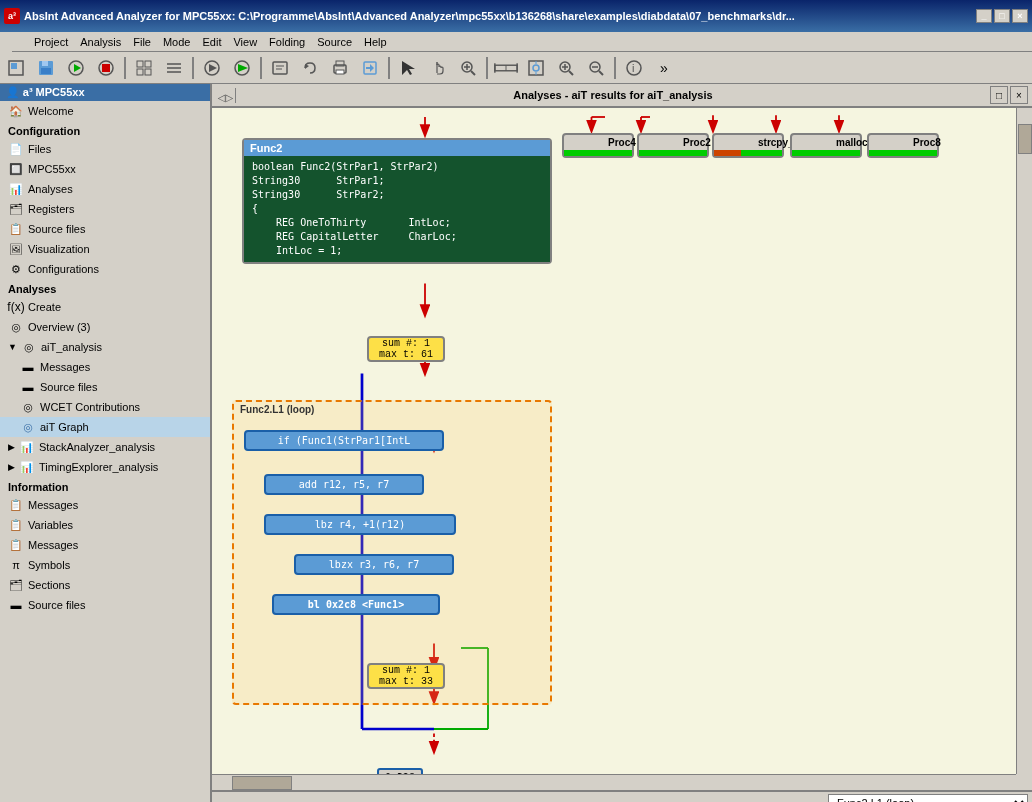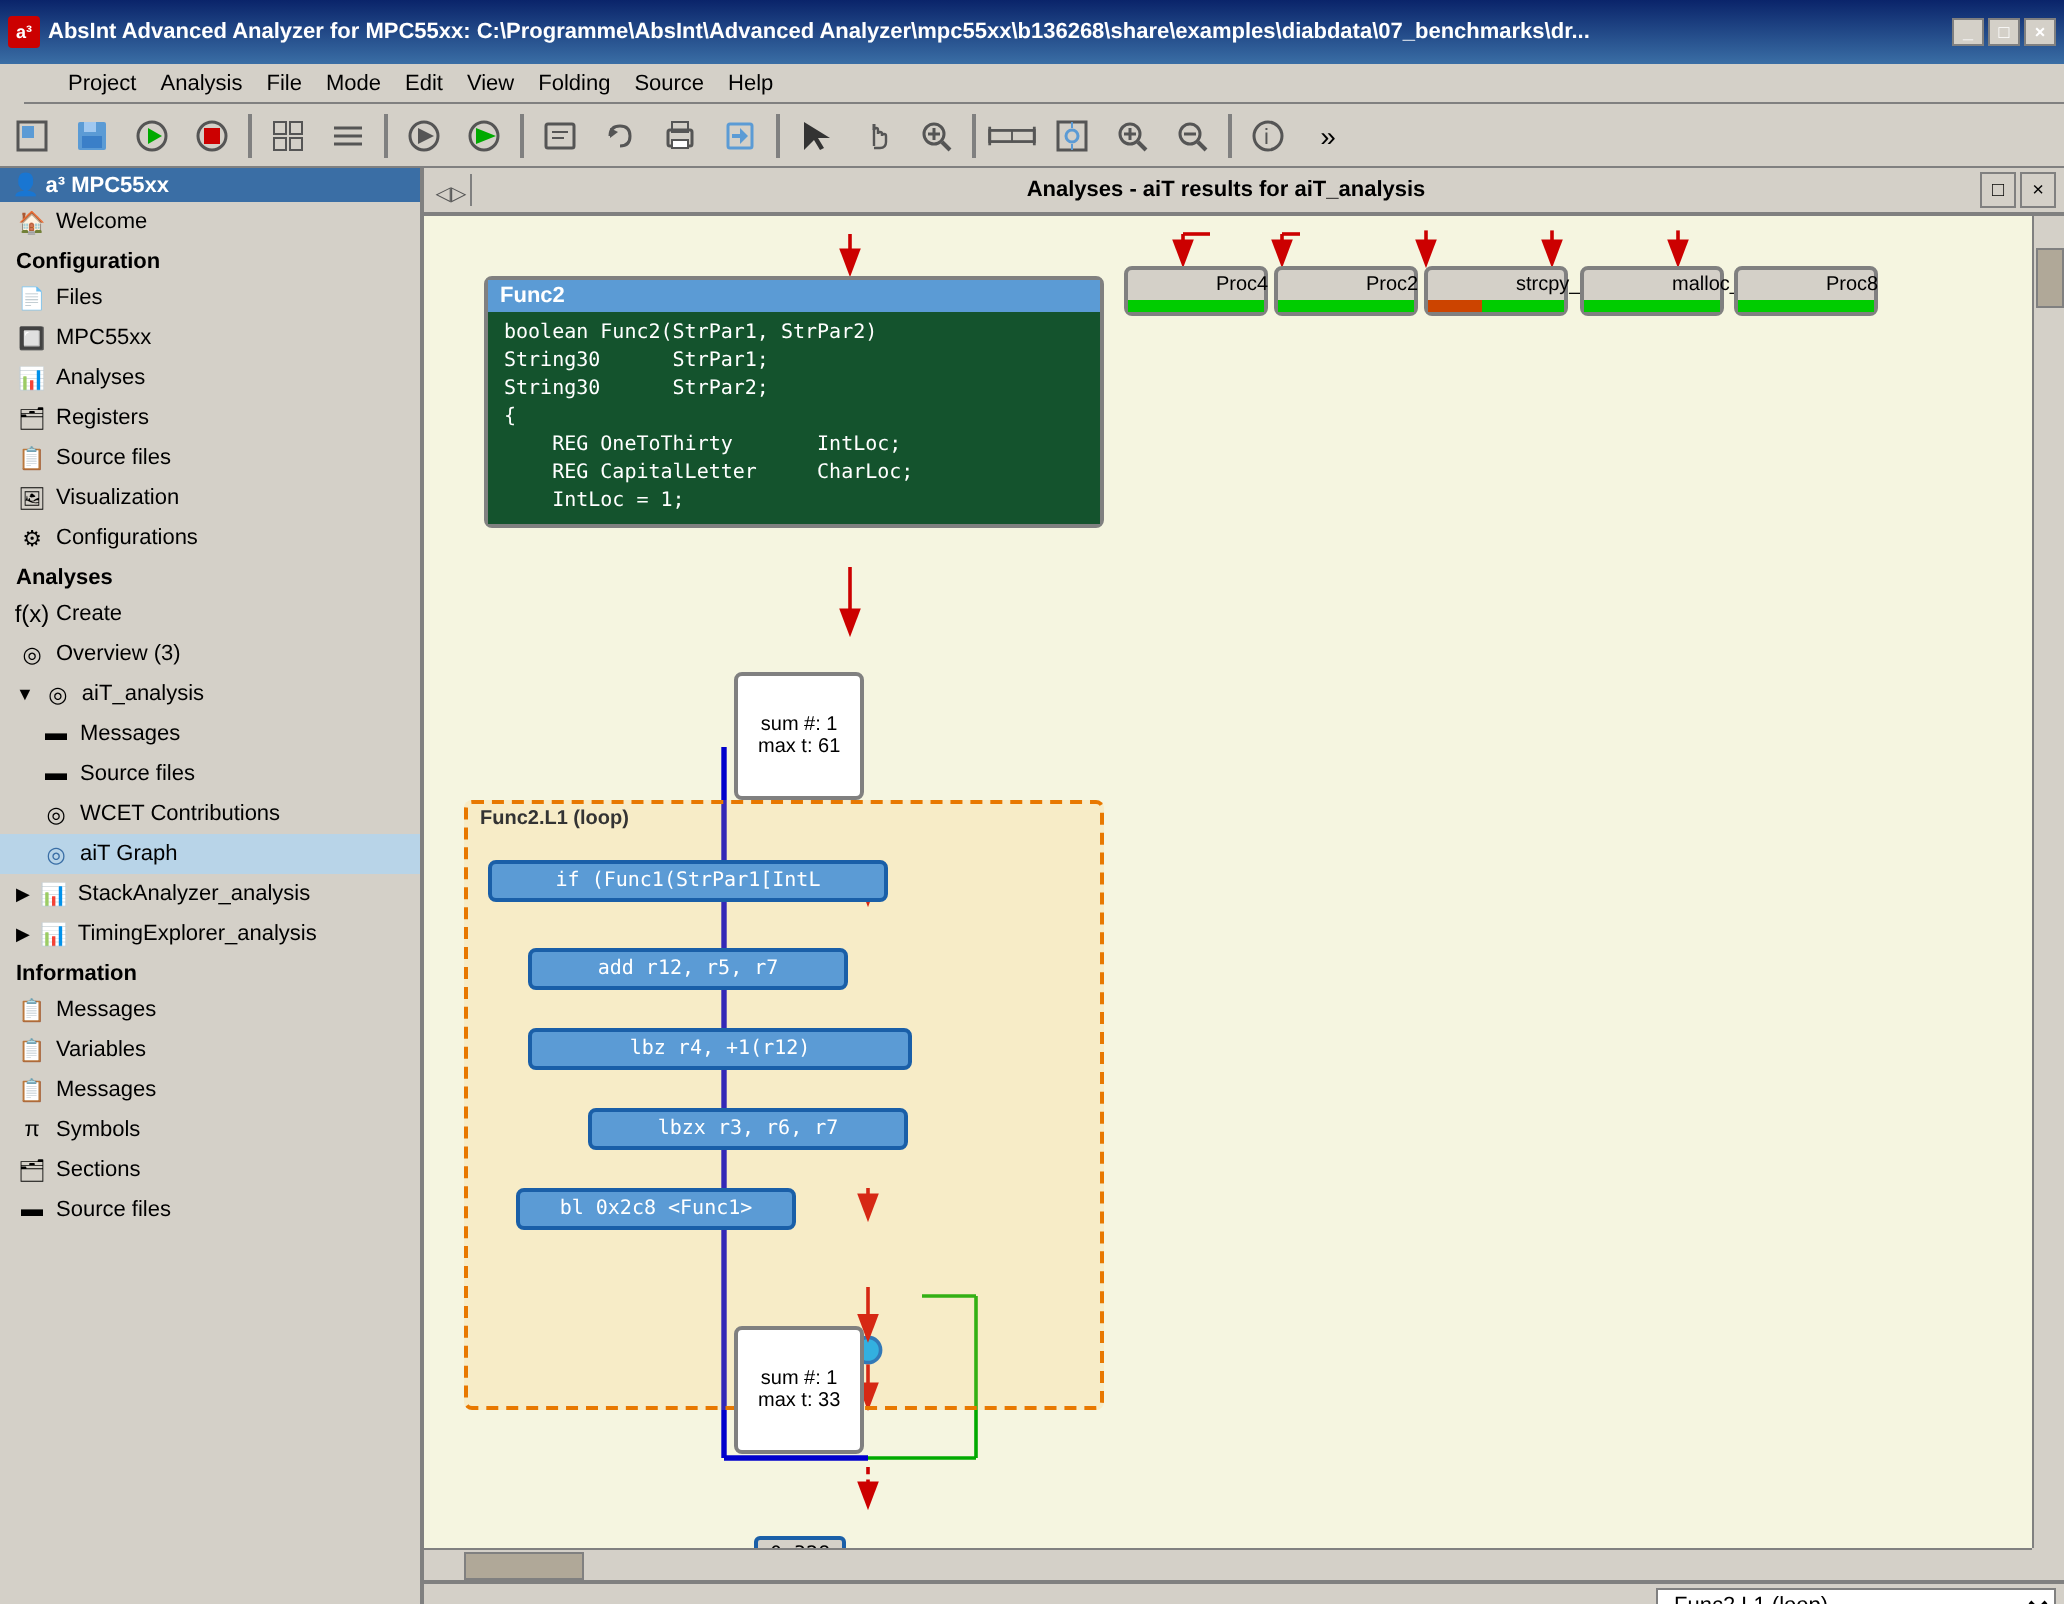--- a/index.html
+++ b/index.html
@@ -186,27 +186,27 @@
       color: white;
       padding: 4px 8px;
       font-family: monospace;
       font-size: 10px;
       line-height: 1.4;
     }
 
     
     .sum-box {
       position: absolute;
-      background: #ffffff;
+      background: #fde047;
       border: 2px solid #808080;
       border-radius: 4px;
-      padding: 19px 10px;
+      padding: 0 10px;
       text-align: center;
       font-size: 10px;
-      font-family: Liberation Sans, sans-serif;
+      font-family: Liberation Mono, monospace;
     }
 
     
     .loop-box {
       position: absolute;
       border: 2px dashed #e87800;
       background: rgba(255, 200, 100, 0.2);
       border-radius: 4px;
     }
     .loop-title {
@@ -241,21 +241,21 @@
       background: #d4d0c8;
       border: 2px solid #808080;
       border-radius: 4px;
       text-align: center;
       width: 72px;
     }
     .proc-title {
       font-size: 10px;
       padding: 2px;
       color: #000;
-      font-weight: normal;
+      font-weight: bold;
       margin-left: 42px;
     }
     .proc-bar {
       height: 6px;
       width: 100%;
     }
 
     
     .addr-box {
       position: absolute;
@@ -702,21 +702,21 @@
         <div class="loop-box" style="left:20px; top:292px; width:320px; height:305px;">
           <div class="loop-title">Func2.L1 (loop)</div>
 
           <div class="instr-box condition" style="left:10px; top:28px; width:200px; position:absolute;">
             if (Func1(StrPar1[IntL
           </div>
 
           <div class="instr-box" style="left:30px; top:72px; width:160px; position:absolute;">add r12, r5, r7</div>
           <div class="instr-box" style="left:30px; top:112px; width:192px; position:absolute;">lbz r4, +1(r12)</div>
           <div class="instr-box" style="left:30px; top:152px; width:160px; position:absolute;margin-left:30px;">lbzx r3, r6, r7</div>
-          <div class="instr-box" style="left:24px; top:192px; width:140px; position:absolute;">bl 0x2c8 &lt;Func1&gt;</div>
+          <div class="instr-box" style="left:38px; top:192px; width:168px; position:absolute;font-weight:bold;">bl 0x2c8 &lt;Func1&gt;</div>
         </div>
 
         <div class="sum-box" style="left:155px; top:555px; white-space:pre;">sum #: 1
 max t: 33</div>
 
         <div class="addr-box" style="left:165px; top:660px;">
           <span>0x328</span>
         </div>
 
       </div>

